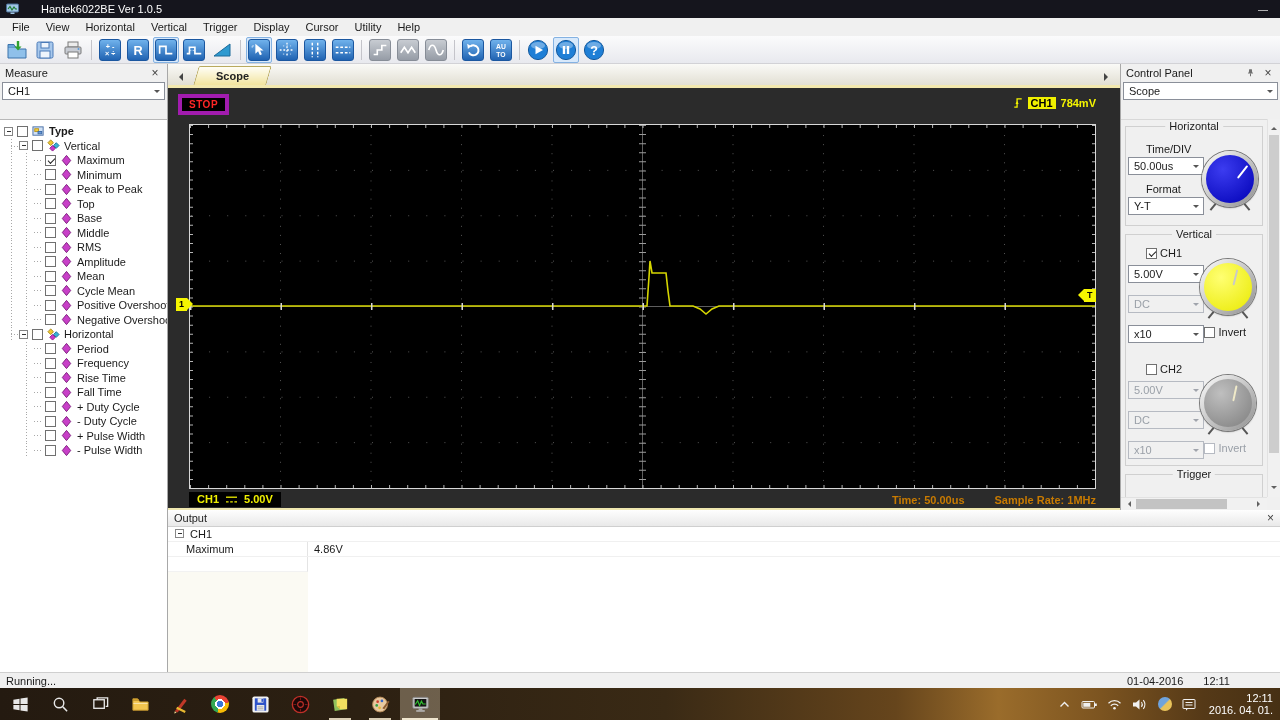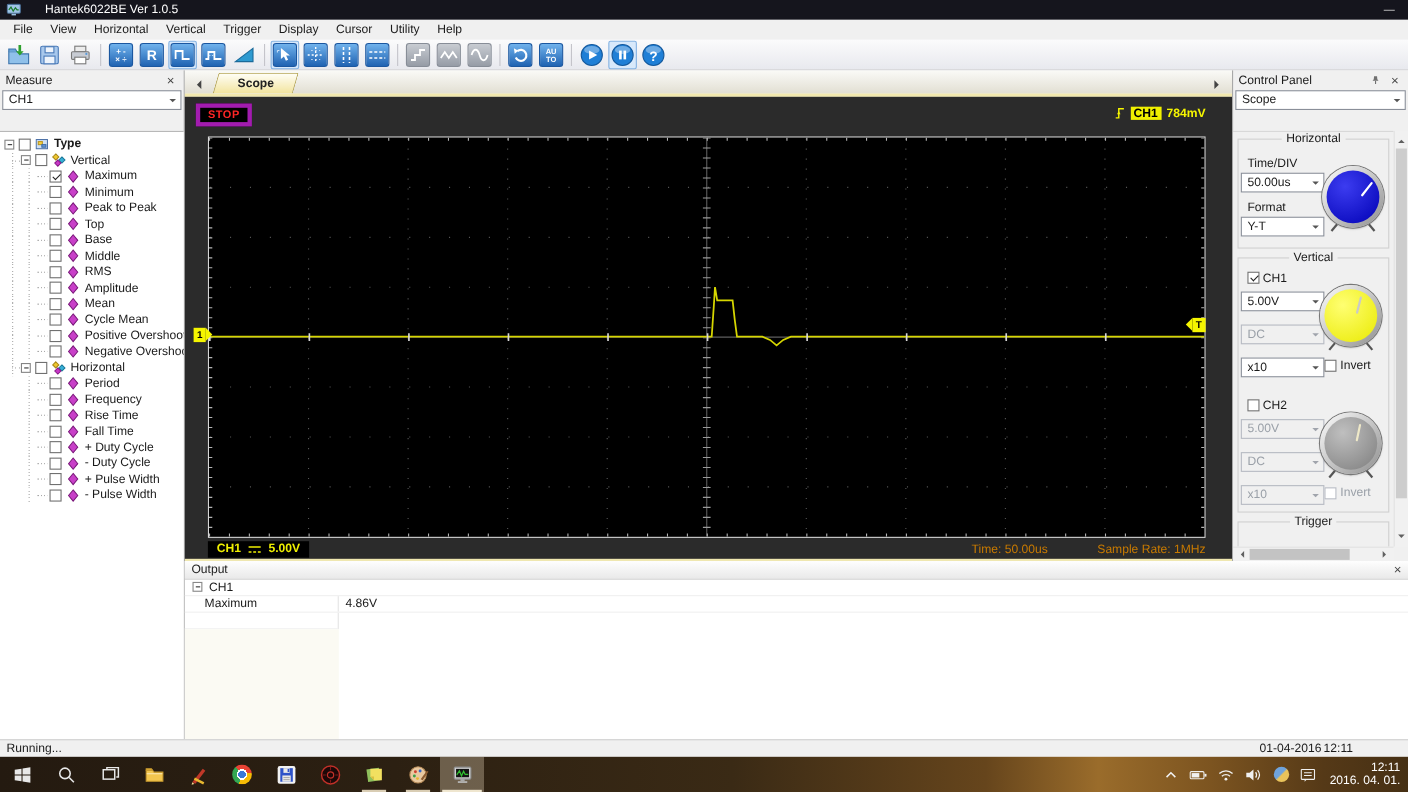--- a/index.html
+++ b/index.html
@@ -59,32 +59,32 @@
   .stop{position:absolute;left:10px;top:6px;background:#000;border:4px solid #a21caf;color:#ff2626;font-weight:bold;font-size:10px;padding:1px 7px;letter-spacing:.5px}
   .trig-info{position:absolute;right:24px;top:8px;display:flex;align-items:center;gap:5px;color:#f5f500;font-weight:bold}
   .chip{background:#f0f000;color:#000;padding:0 3px;font-weight:bold}
   .plot{position:absolute;left:21px;top:36px;width:907px;height:365px;border:1px solid #d8d8d8;background:#000}
   .flag{position:absolute;height:13px;background:#f5f500;color:#000;font-size:9px;font-weight:bold;line-height:13px;padding:0 3px;z-index:3}
   .mkL{left:8px;top:210px}
   .mkL::after{content:"";position:absolute;left:100%;top:0;border-top:6.5px solid transparent;border-bottom:6.5px solid transparent;border-left:6px solid #f5f500}
   .mkR{left:916px;top:201px}
   .mkR::before{content:"";position:absolute;right:100%;top:0;border-top:6.5px solid transparent;border-bottom:6.5px solid transparent;border-right:6px solid #f5f500}
   .ch-chip{position:absolute;left:21px;top:404px;background:#000;color:#f0f000;font-weight:bold;display:flex;gap:6px;align-items:center;padding:1px 8px 2px}
-  .time-info{position:absolute;right:24px;top:406px;color:#c87a00;font-weight:normal;display:flex;gap:45px}
+  .time-info{position:absolute;right:24px;top:406px;color:#c87a00;font-weight:bold;display:flex;gap:30px}
 
   
   .ctrl-panel{position:absolute;left:1120px;top:64px;width:160px;height:446px;background:#f0f0f0;border-left:1px solid #a8a8a8}
   .ctrl-panel .dd{position:absolute;left:2px;right:2px;top:18px}
   .ctrl-content{position:absolute;left:0;right:13px;top:55px;bottom:13px;overflow:hidden;border-top:1px solid #d8d8d8;background:#f0f0f0}
   .grp{position:absolute;left:4px;right:4px;border:1px solid #d0d0d0}
   .gtitle{position:absolute;top:-7px;left:50%;transform:translateX(-50%);background:#f0f0f0;padding:0 4px;white-space:nowrap}
   #grp-h{top:6px;height:100px}
   #grp-v{top:114px;height:232px}
   #grp-t{top:354px;height:36px}
-  .flbl{position:absolute;left:8px;white-space:nowrap}
+  .flbl{position:absolute;left:20px;white-space:nowrap}
   .fdd{position:absolute;left:8px;width:76px}
   .inv{position:absolute;display:flex;align-items:center;gap:3px}
   .knob{position:absolute;width:56px;height:56px;border-radius:50%;background:linear-gradient(135deg,#fdfdfd,#8f8f8f);box-shadow:0 0 0 1px #777,0 1px 2px rgba(0,0,0,.35)}
   .kface{position:absolute;inset:4px;border-radius:50%}
   .knob.blue .kface{background:radial-gradient(circle at 35% 30%,#3c3cf0,#0000b4)}
   .knob.yellow .kface{background:radial-gradient(circle at 35% 30%,#ffff72,#e9e900)}
   .knob.gray .kface{background:radial-gradient(circle at 35% 30%,#bfbfbf,#7e7e7e)}
   .ptr{position:absolute;left:27px;top:6px;width:2px;height:16px;border-radius:1px;transform-origin:1px 22px}
   .knob.blue .ptr{background:#fff;transform:rotate(38deg)}
   .knob.yellow .ptr{background:#c9c9c9;transform:rotate(14deg)}
@@ -110,21 +110,21 @@
   .out-row{height:15px;display:flex;align-items:stretch;border-bottom:1px solid #f0f0f0}
   .minusbox{width:9px;height:9px;border:1px solid #888;position:relative;flex:none;margin:2px 6px 0 7px}
   .minusbox::after{content:"";position:absolute;left:1.5px;top:3px;width:4px;height:1px;background:#333}
   .oc1{width:140px;padding-left:18px;border-right:1px solid #e4e4e4;display:flex;align-items:center}
   .oc2{padding-left:6px;display:flex;align-items:center}
   .out-empty{width:140px;height:15px;border-right:1px solid #e4e4e4;border-bottom:1px solid #f2f2f2}
   .out-tint{position:absolute;left:0;top:62px;bottom:0;width:140px;background:#fbfaf3}
 
   
   .statusbar{position:absolute;left:0;top:672px;right:0;height:16px;background:#f0f0f0;border-top:1px solid #cfcfcf;display:flex;align-items:center;padding:0 6px}
-  .sb-right{margin-left:auto;margin-right:44px;display:flex;gap:2px}
+  .sb-right{margin-left:auto;margin-right:44px;display:flex;gap:20px}
   .taskbar{position:absolute;left:0;top:688px;right:0;height:32px;display:flex;align-items:center;background:linear-gradient(90deg,#241a10 0%,#2c2012 28%,#3a2a15 52%,#66451c 70%,#9a6c2b 78%,#7c5420 86%,#553917 94%,#463014 100%)}
   .tb-app{width:40px;height:32px;display:flex;align-items:center;justify-content:center;position:relative;flex:none}
   .tb-app.running::after{content:"";position:absolute;left:9px;right:9px;bottom:0;height:2px;background:#d9cdb4}
   .tb-app.active{background:rgba(255,240,210,.30)}
   .tb-app.active::after{content:"";position:absolute;left:2px;right:2px;bottom:0;height:2px;background:#efe6cf}
   .chrome{width:18px;height:18px;border-radius:50%;background:radial-gradient(circle at 50% 50%,#3a78d8 0 27%,#fff 27% 38%,rgba(0,0,0,0) 38%),conic-gradient(from -40deg,#e84335 0 33%,#f7bb05 33% 66%,#34a853 66% 100%)}
   .tray{margin-left:auto;display:flex;align-items:center;gap:3px;padding-right:4px}
   .tray-ico{width:22px;height:26px;display:flex;align-items:center;justify-content:center}
   .ball{width:14px;height:14px;border-radius:50%;background:linear-gradient(135deg,#6fa3dc 46%,#e9c35a 54%)}
   .clock{color:#fff;text-align:right;line-height:12.5px;margin:0 7px 0 4px;white-space:nowrap}

